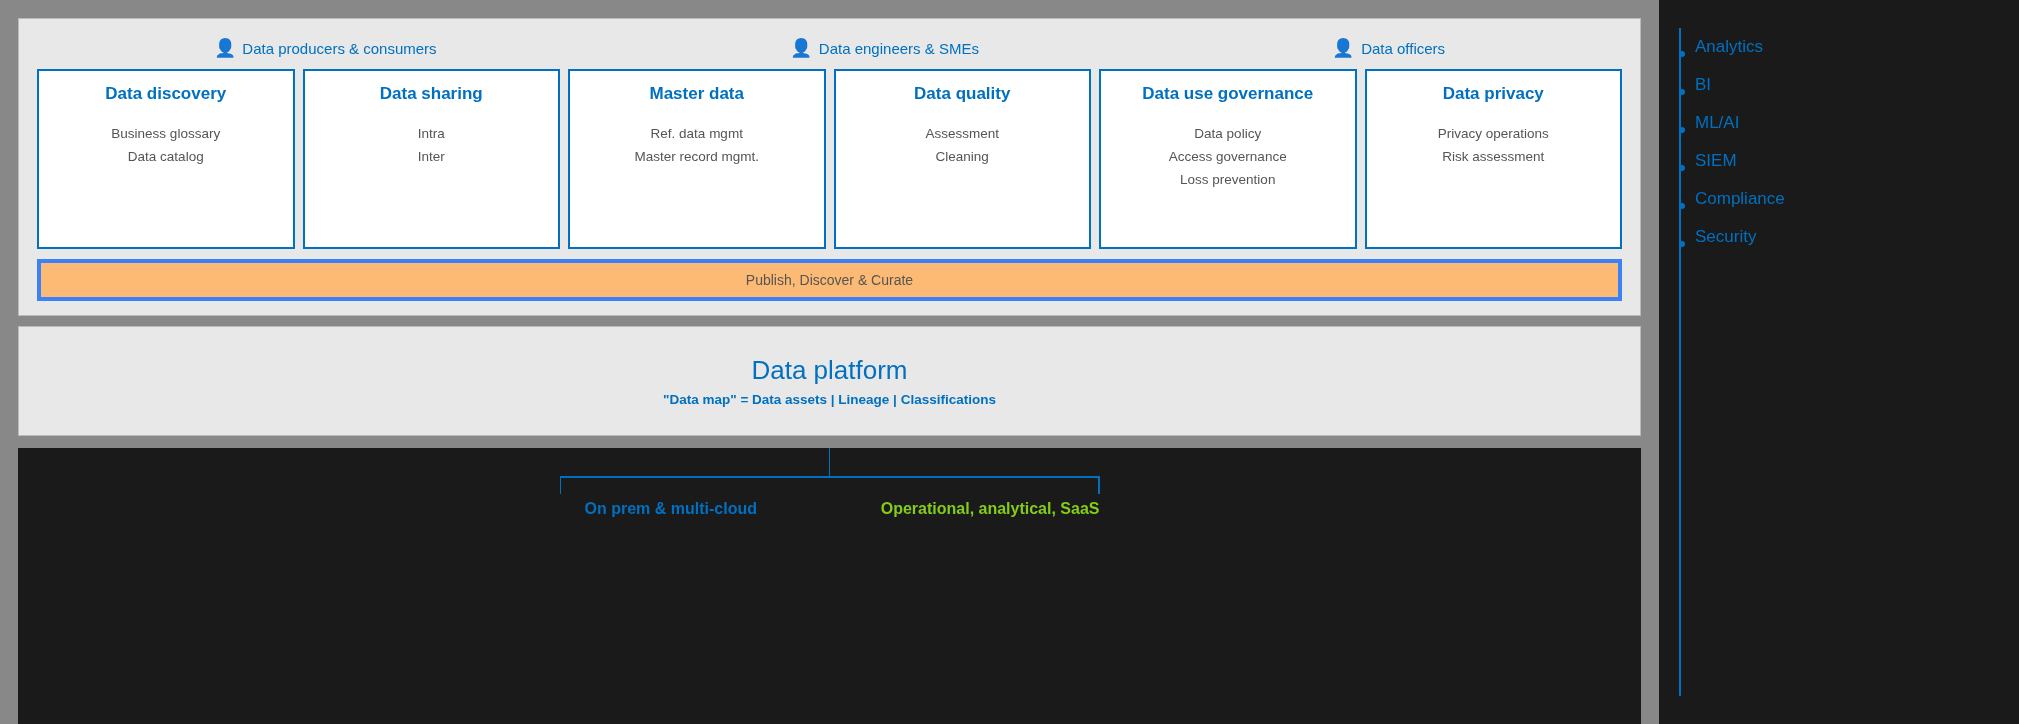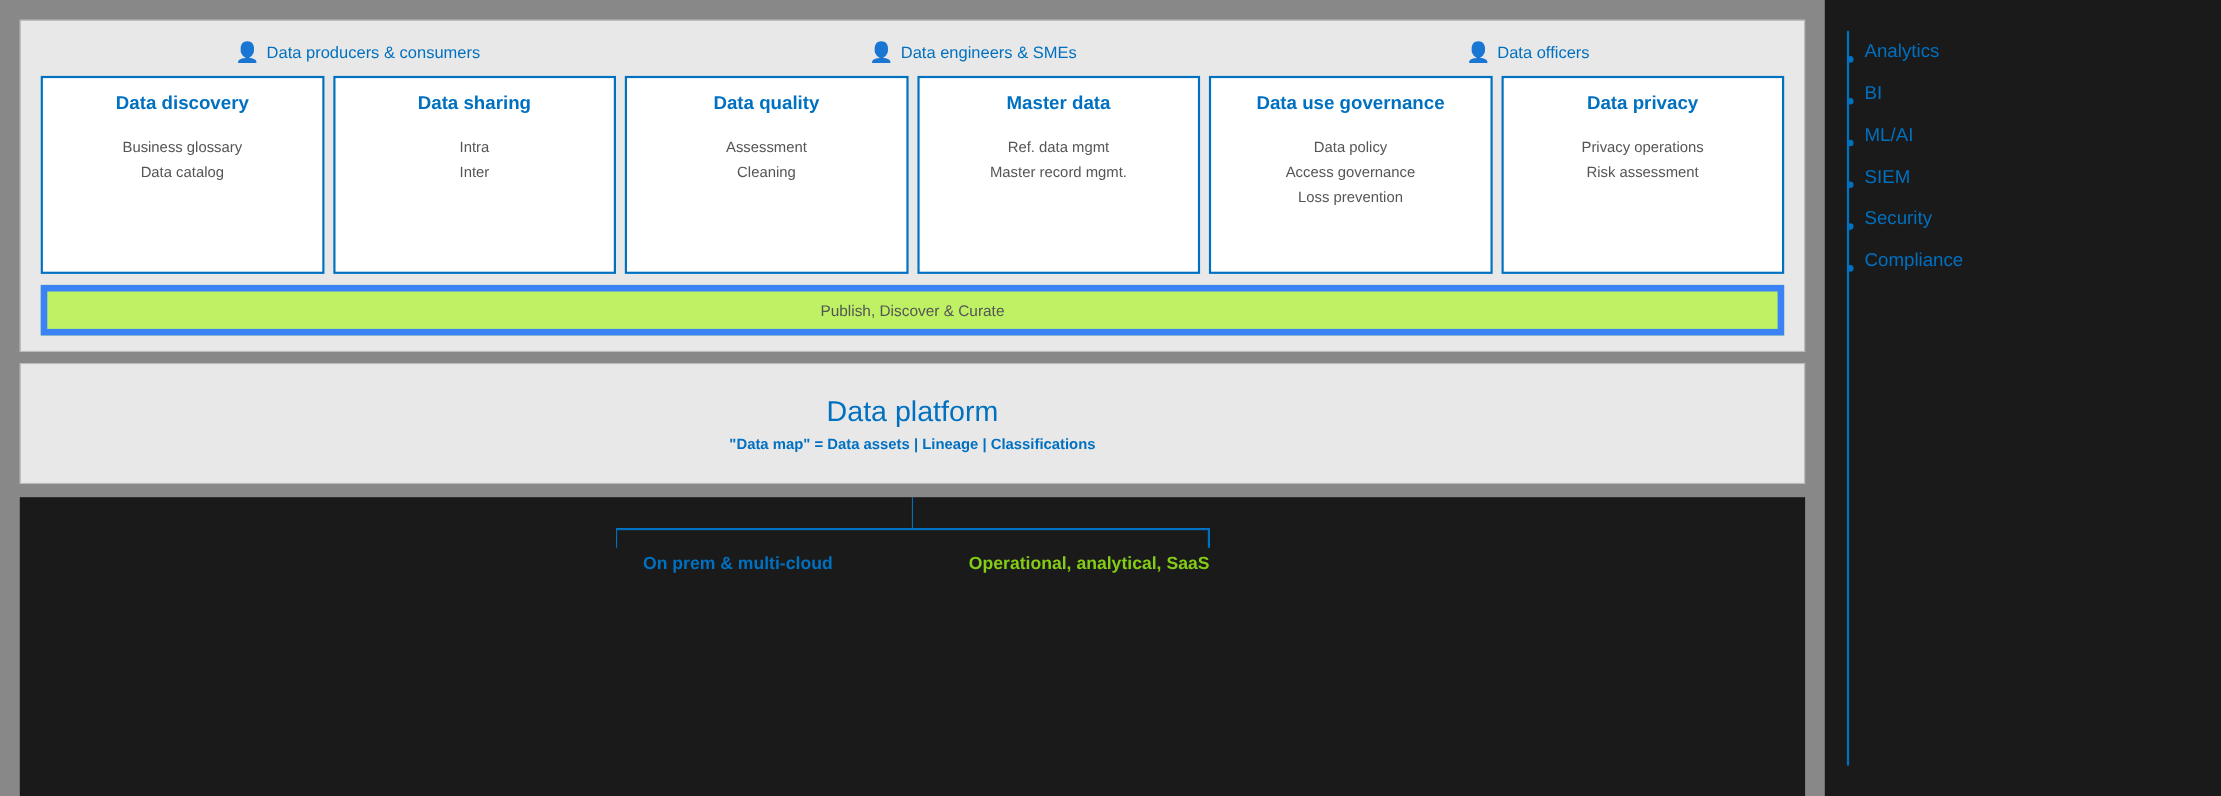--- a/index.html
+++ b/index.html
@@ -67,22 +67,22 @@
       margin-bottom: 18px;
       line-height: 1.3;
     }
     .card-items {
       color: #555;
       font-size: 13.5px;
       text-align: center;
       line-height: 1.7;
     }
     .publish-bar {
-      border: 6px solid #3b82f6;
-      background: #bef264;
+      border: 4px solid #3b82f6;
+      background: #fdba74;
       text-align: center;
       padding: 9px 0;
       color: #555;
       font-size: 14px;
     }
     .bottom-section {
       background: #e8e8e8;
       border: 1.5px solid #bbb;
       padding: 18px 18px 18px 18px;
       margin-bottom: 12px;
@@ -190,32 +190,32 @@
 
       <div class="card">
         <div class="card-title">Data sharing</div>
         <div class="card-items">
           <span>Intra</span><br>
           <span>Inter</span>
         </div>
       </div>
 
       <div class="card">
+        <div class="card-title">Master data</div>
+        <div class="card-items">
+          <span>Ref. data mgmt</span><br>
+          <span>Master record mgmt.</span>
+        </div>
+      </div>
+
+      <div class="card">
         <div class="card-title">Data quality</div>
         <div class="card-items">
           <span>Assessment</span><br>
           <span>Cleaning</span>
-        </div>
-      </div>
-
-      <div class="card">
-        <div class="card-title">Master data</div>
-        <div class="card-items">
-          <span>Ref. data mgmt</span><br>
-          <span>Master record mgmt.</span>
         </div>
       </div>
 
       <div class="card">
         <div class="card-title">Data use governance</div>
         <div class="card-items">
           <span>Data policy</span><br>
           <span>Access governance</span><br>
           <span>Loss prevention</span>
         </div>
@@ -278,20 +278,20 @@
     <div class="sidebar-item">
       <div class="sidebar-item-dot"></div>
       <span>ML/AI</span>
     </div>
     <div class="sidebar-item">
       <div class="sidebar-item-dot"></div>
       <span>SIEM</span>
     </div>
     <div class="sidebar-item">
       <div class="sidebar-item-dot"></div>
+      <span>Compliance</span>
+    </div>
+    <div class="sidebar-item">
+      <div class="sidebar-item-dot"></div>
       <span>Security</span>
     </div>
-    <div class="sidebar-item">
-      <div class="sidebar-item-dot"></div>
-      <span>Compliance</span>
-    </div>
   </div>
 </div>
 
 </body></html>

